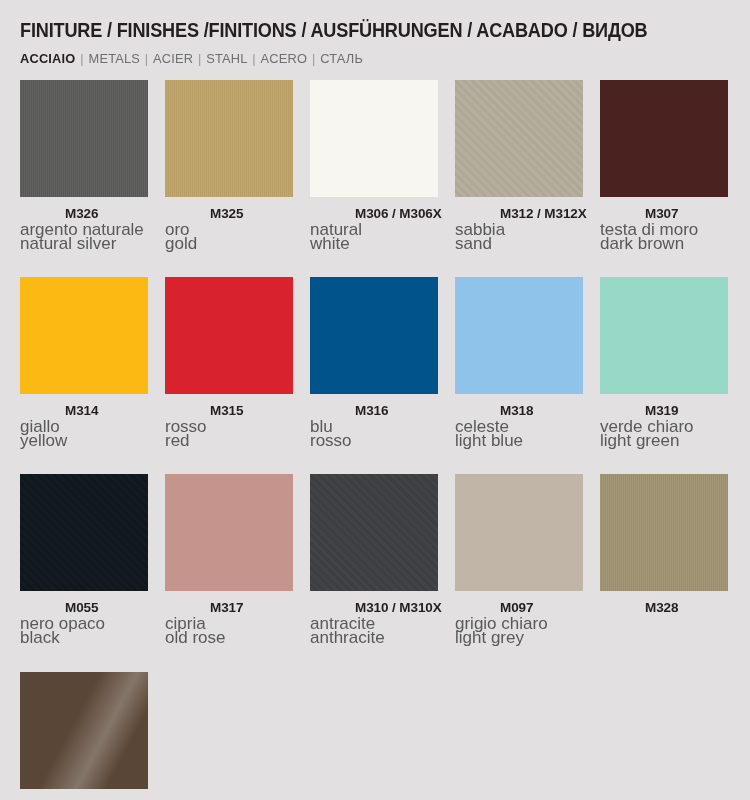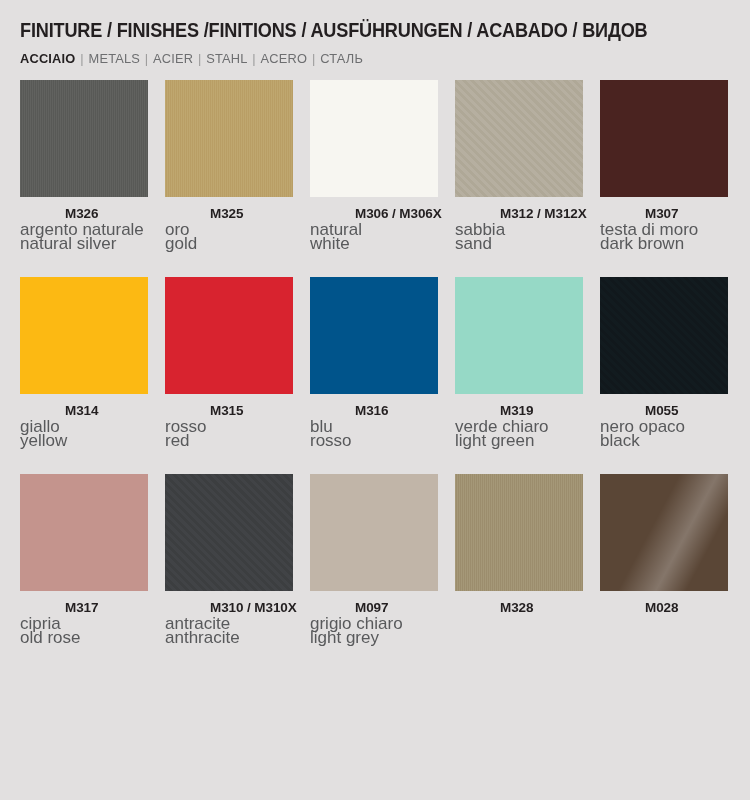--- a/index.html
+++ b/index.html
@@ -145,20 +145,27 @@
         <div class="row-pad"></div>
       </div>
       <div class="cell tall">
         <div class="swatch" style="background: rgb(0, 84, 139);"></div>
         <div class="code">M316</div>
         <div class="nameit">blu</div>
         <div class="nameen">rosso</div>
         <div class="row-pad"></div>
       </div>
       <div class="cell tall">
+        <div class="swatch" style="background: rgb(143, 195, 234);"></div>
+        <div class="code">M318</div>
+        <div class="nameit">celeste</div>
+        <div class="nameen">light blue</div>
+        <div class="row-pad"></div>
+      </div>
+      <div class="cell tall">
         <div class="swatch" style="background: rgb(150, 217, 198);"></div>
         <div class="code">M319</div>
         <div class="nameit">verde chiaro</div>
         <div class="nameen">light green</div>
         <div class="row-pad"></div>
       </div>
       <div class="cell tall">
         <div class="swatch tex-soft" style="background: rgb(17, 25, 29);"></div>
         <div class="code">M055</div>
         <div class="nameit">nero opaco</div>

